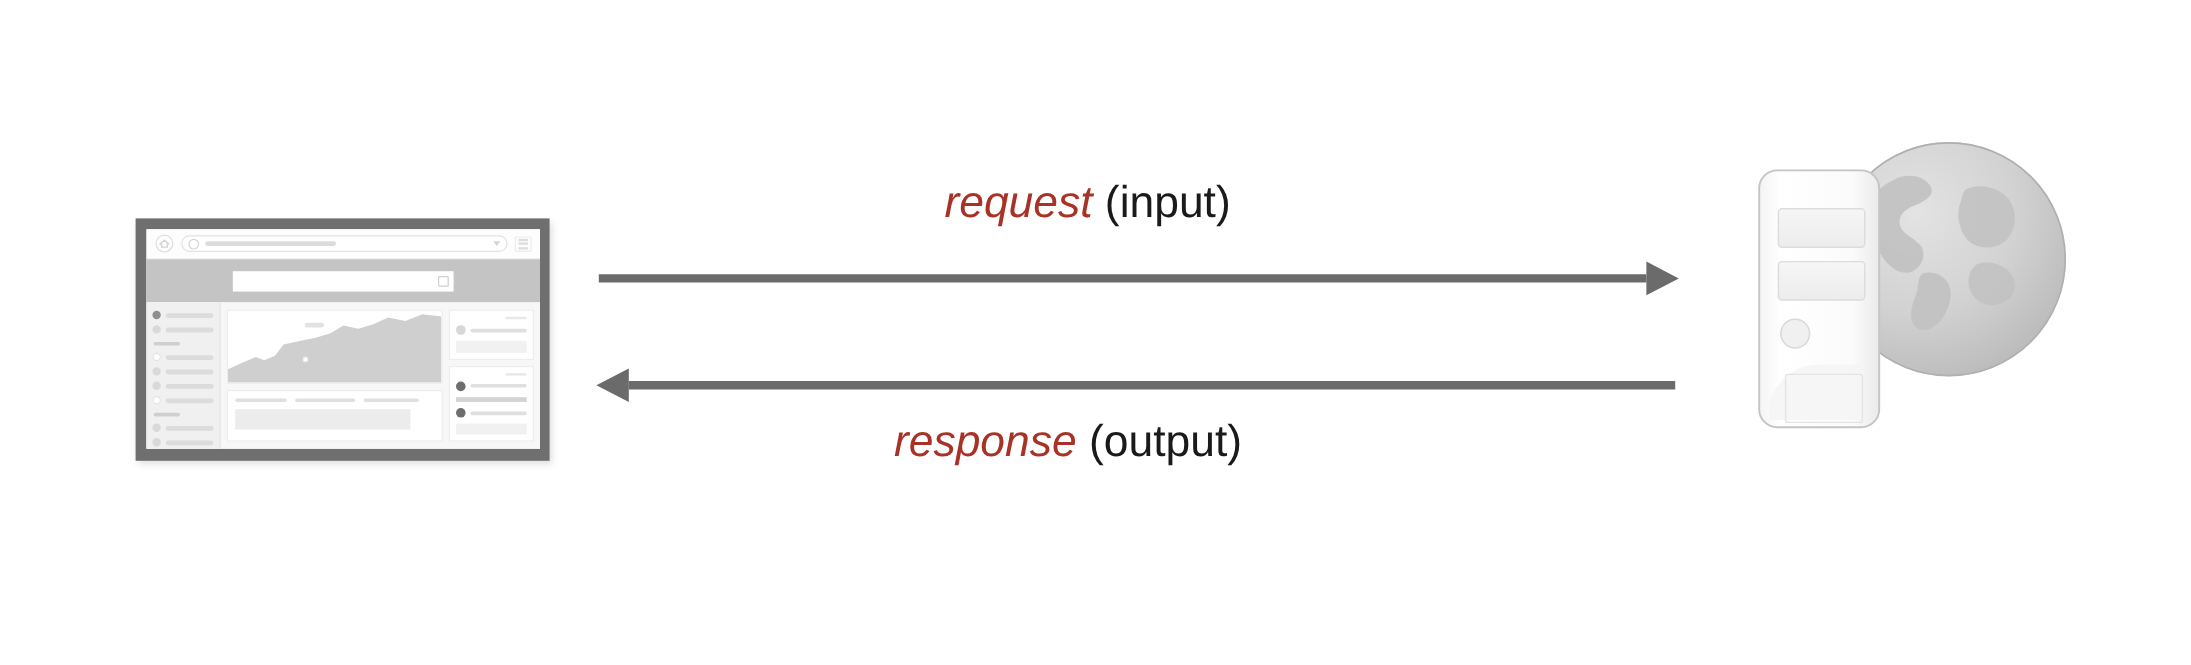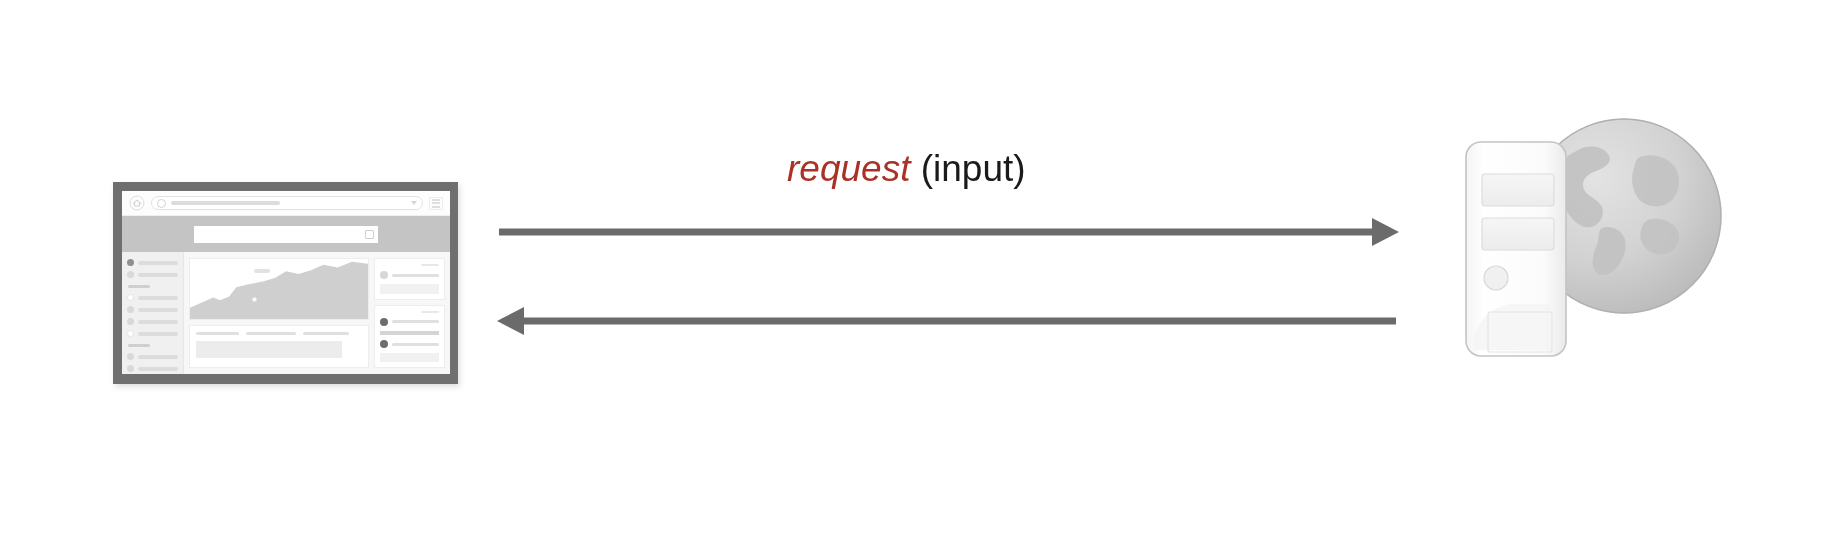--- a/index.html
+++ b/index.html
@@ -443,20 +443,23 @@
     <g>
       <line x1="524" y1="321" x2="1396" y2="321" stroke="#6b6b6b" stroke-width="7"></line>
       <polygon points="524,307 497,321 524,335" fill="#6b6b6b"></polygon>
     </g>
   </svg>
 
   <div class="edge-label label-request">
     <span class="kw">request</span><span> </span><span>(input)</span>
   </div>
 
+  <div class="edge-label label-response">
+    <span class="kw">response</span><span> </span><span>(output)</span>
+  </div>
 
   <div class="server-figure">
     <svg viewBox="0 0 290 270" width="290" height="270" aria-hidden="true">
       <defs>
         <radialGradient id="globeGrad" cx="36%" cy="30%" r="78%">
           <stop offset="0%" stop-color="#e3e3e3"></stop>
           <stop offset="55%" stop-color="#d2d2d2"></stop>
           <stop offset="100%" stop-color="#b9b9b9"></stop>
         </radialGradient>
         <linearGradient id="towerGrad" x1="0" y1="0" x2="1" y2="0">

